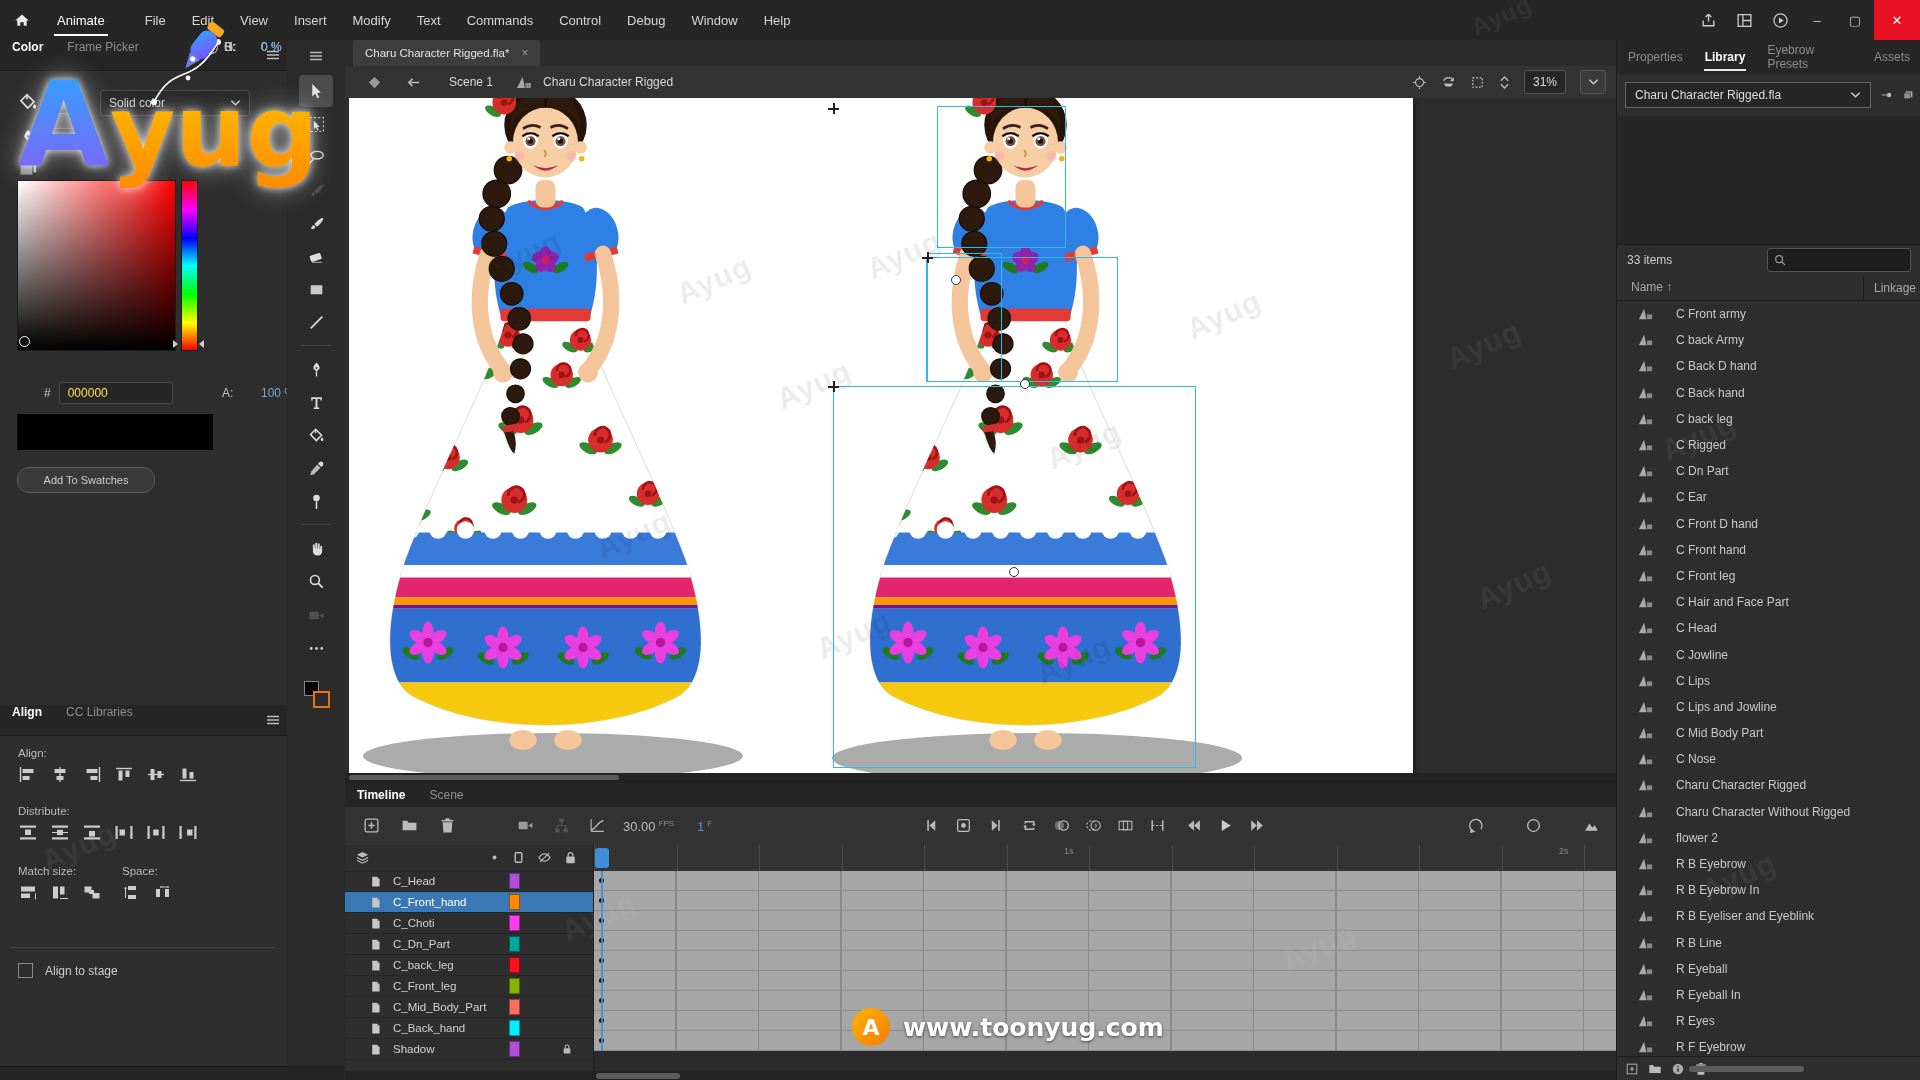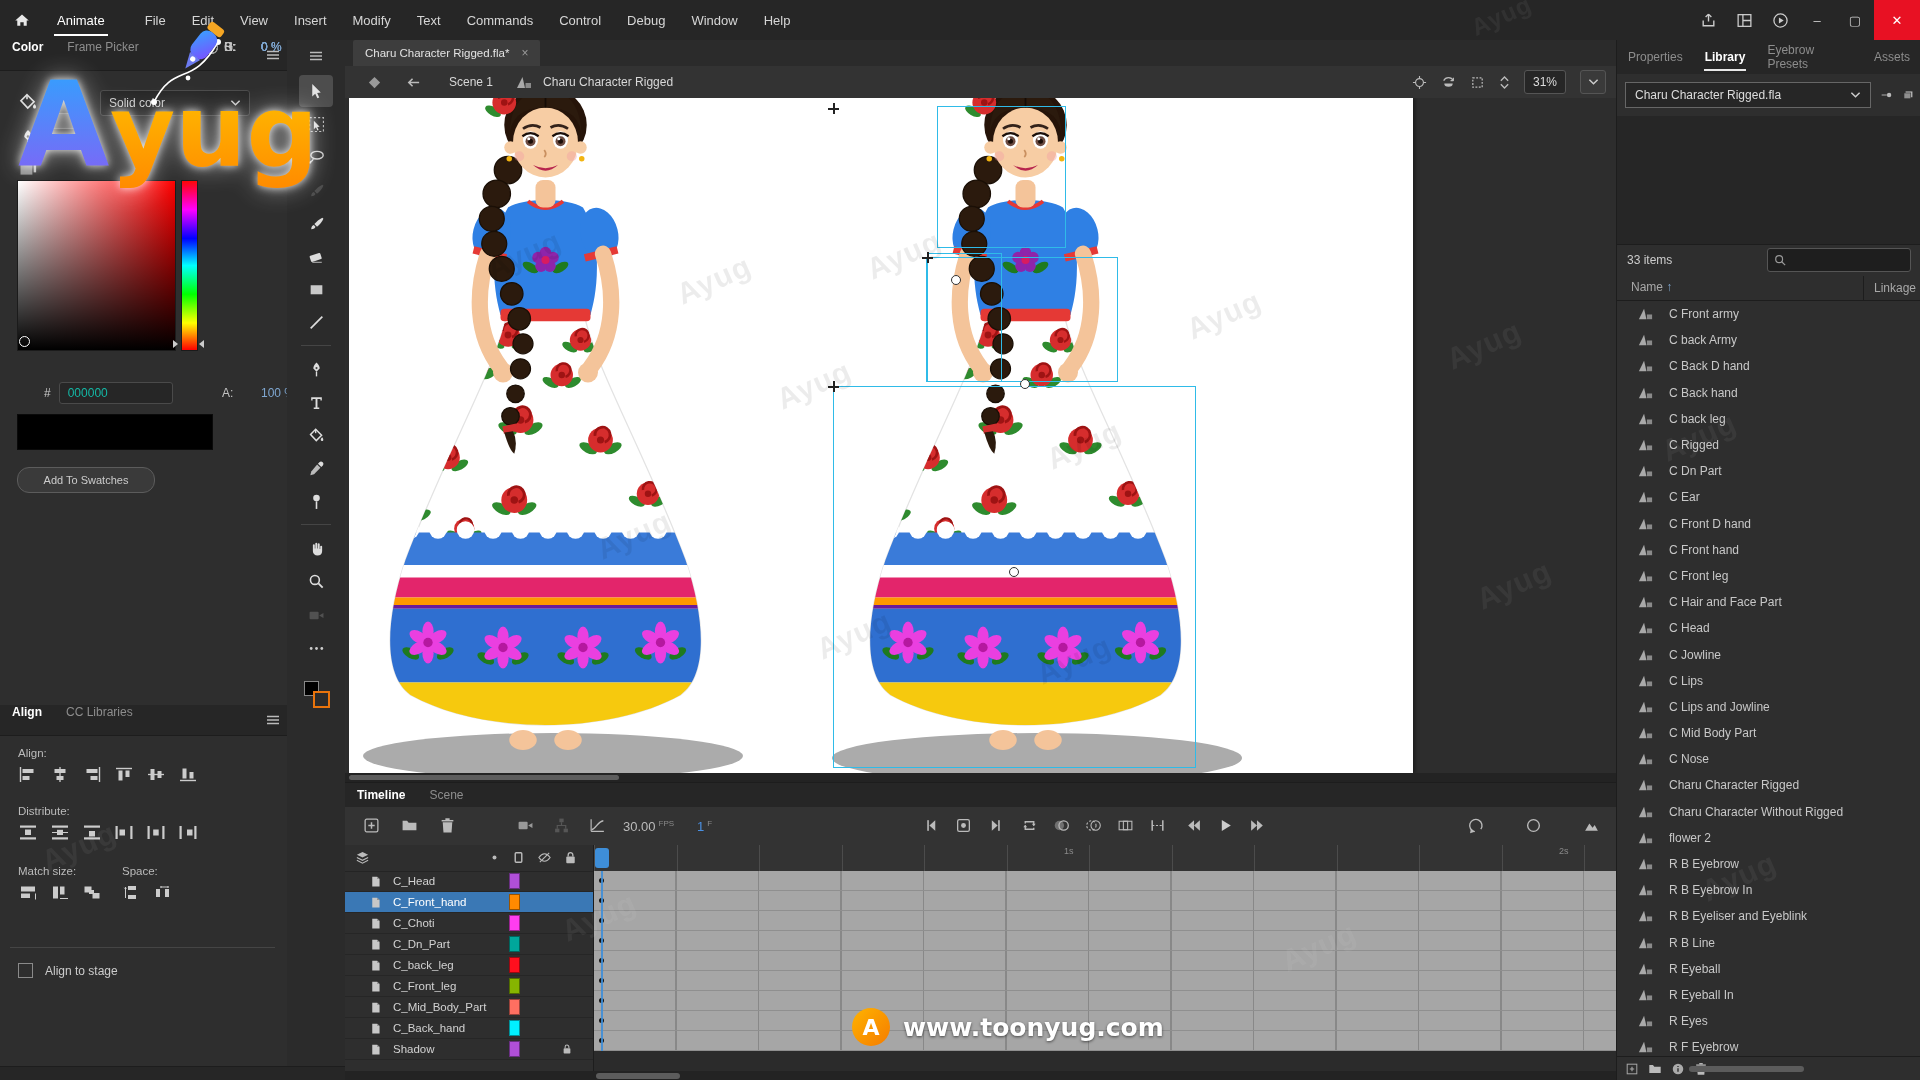--- a/index.html
+++ b/index.html
@@ -41,21 +41,21 @@
   #hue-bar{left:181px;top:140px;width:15px;height:169px;border:1px solid #1b1b1b;
      background:linear-gradient(180deg,#f00 0%,#f0f 17%,#00f 34%,#0ff 50%,#0f0 67%,#ff0 84%,#f00 100%)}
   .hue-mark{top:300px;width:0;height:0;border-top:4px solid transparent;border-bottom:4px solid transparent}
   #hue-l{left:173px;border-left:5px solid #ccc}
   #hue-r{left:199px;border-right:5px solid #ccc}
   .cfield{position:absolute;display:flex;align-items:center;gap:6px}
   .radio{width:11px;height:11px;border:1.5px solid #9a9a9a;border-radius:50%;background:transparent;position:relative}
   .cf-label{color:#c2c2c2;width:16px}
   .cf-val{color:#7FA7D1;position:absolute;left:56px;white-space:nowrap}
   #hex-row{left:44px;top:342px;display:flex;align-items:center;gap:8px}
-  #hex-input{width:96px;height:20px;background:#262626;border:1px solid #4a4a4a;border-radius:3px;color:#14b8a6;padding:0 8px;font-size:12px;font-family:"Liberation Sans",sans-serif}
+  #hex-input{width:96px;height:20px;background:#262626;border:1px solid #4a4a4a;border-radius:3px;color:#fde047;padding:0 8px;font-size:12px;font-family:"Liberation Sans",sans-serif}
   #color-preview{left:17px;top:374px;width:194px;height:34px;background:#000;border:1px solid #0a0a0a}
   #add-swatches{left:17px;top:427px;width:136px;height:24px;background:#3a3a3a;border:1px solid #5c5c5c;border-radius:12px;color:#ccc;display:flex;align-items:center;justify-content:center;font-size:11px}
   
   #align-panel{position:absolute;left:0;top:665px;width:287px;height:330px}
   .ap-label{position:absolute;color:#bbb;font-size:11.5px}
   .btn-row{position:absolute;display:flex;gap:8px}
   .sm-btn{width:24px;height:19px;display:flex;align-items:center;justify-content:center}
   .sm-btn svg{width:18px;height:15px}
   #ap-divider{position:absolute;left:10px;right:12px;top:242px;height:1px;background:#454545}
   #align-check{position:absolute;left:18px;top:258px;display:flex;align-items:center;gap:12px;color:#ccc}
@@ -138,21 +138,21 @@
   #lib-file-row{position:absolute;left:8px;top:42px;width:288px;display:flex;align-items:center;gap:10px}
   #lib-file{flex:0 0 226px;height:24px;background:#262626;border:1px solid #666;border-radius:0;display:flex;align-items:center;padding:0 9px;color:#ddd}
   #lib-file .ic{margin-left:auto;width:11px;height:8px}
   #lib-preview{position:absolute;left:0;top:76px;width:100%;height:128px;background:#262626;border-bottom:1px solid #1d1d1d}
   #lib-count-row{position:absolute;left:10px;top:208px;width:284px;display:flex;align-items:center}
   #lib-search{margin-left:auto;width:130px;height:22px;background:#1e1e1e;border:1px solid #555;border-radius:3px;display:flex;align-items:center;padding:0 6px;gap:5px}
   #lib-search input{flex:1;background:transparent;border:none;outline:none;color:#ddd;font-size:11px;width:90px;font-family:"Liberation Sans",sans-serif}
   #lib-cols{position:absolute;left:0;top:236px;width:100%;height:24px;border-bottom:1px solid #1d1d1d;color:#a8a8a8}
   #lib-cols .linkage{position:absolute;left:246px;border-left:1px solid #1d1d1d;padding-left:10px;height:24px;display:flex;align-items:center}
   #lib-list{position:absolute;left:0;top:261px;width:100%}
-  .lib-row{height:26.2px;display:flex;align-items:center;padding-left:20px;gap:15px;color:#c8c8c8;font-size:12px}
+  .lib-row{height:26.2px;display:flex;align-items:center;padding-left:20px;gap:22px;color:#c8c8c8;font-size:12px}
   .lib-row .ic{width:17px;height:14px}
   #lib-bottom{position:absolute;left:0;top:1016px;width:100%;height:24px;background:#2e2e2e;border-top:1px solid #1d1d1d;display:flex;align-items:center;gap:9px;padding-left:8px;box-sizing:border-box}
   #lib-bottom .ic{width:14px;height:14px}
   #lib-bottom .thumb{position:absolute;left:72px;top:9px;width:115px;height:6px;background:#5c5c5c;border-radius:3px}
   
   #big-logo{left:18px;top:50px;z-index:60;pointer-events:none}
   #pen-cursor{left:148px;top:16px;z-index:61;pointer-events:none}
   #site-mark{left:852px;top:1008px;z-index:50;display:flex;align-items:center;gap:13px;pointer-events:none}
   #site-logo{width:38px;height:38px;border-radius:50%;background:linear-gradient(135deg,#FFB300,#F57C00);display:flex;align-items:center;justify-content:center;color:#fff;font-weight:bold;font-size:22px;font-family:"DejaVu Sans",sans-serif}
   #site-text{color:#fff;font-weight:bold;font-size:25px;text-shadow:0 1px 3px rgba(0,0,0,.6);font-family:"DejaVu Sans",sans-serif}

